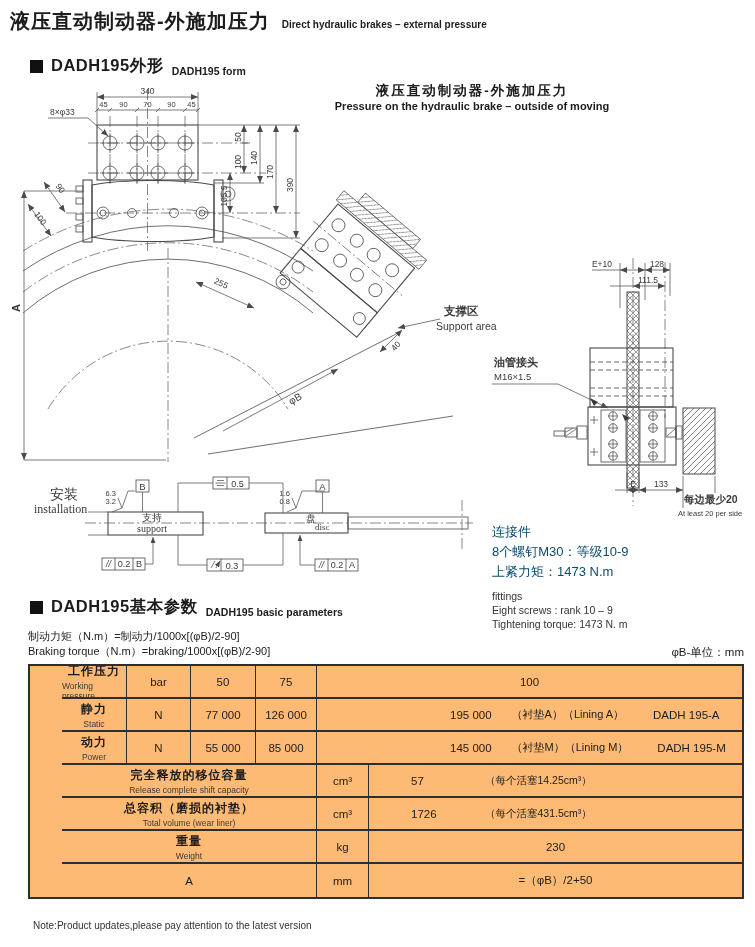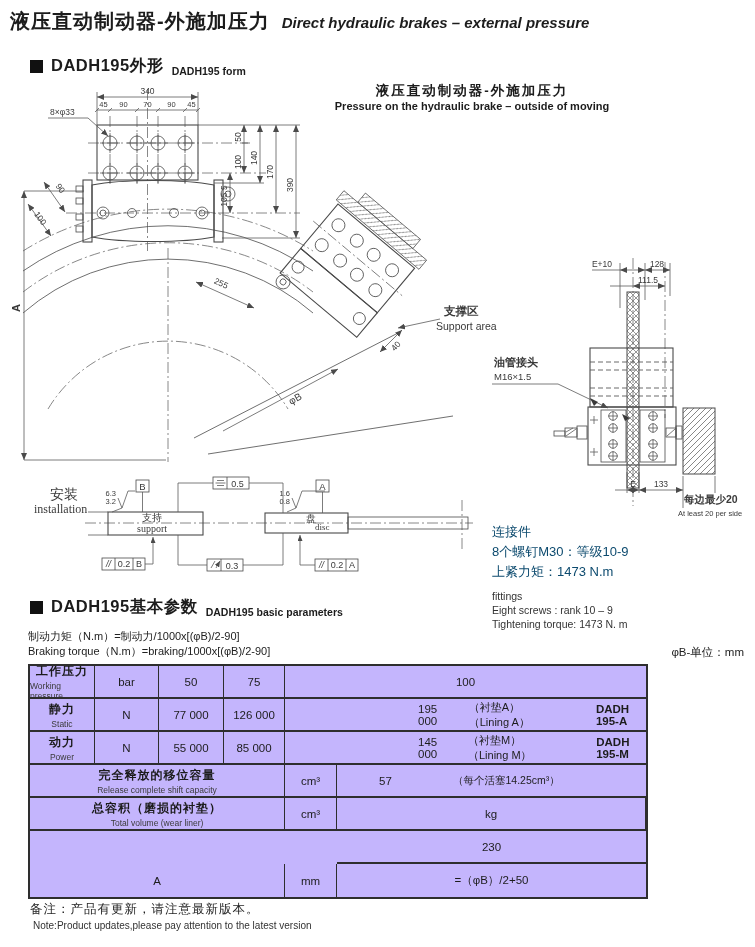--- a/index.html
+++ b/index.html
@@ -3,21 +3,21 @@
 <meta charset="utf-8">
 <style>
   html,body{margin:0;padding:0;background:#e8e8e8;}
   .page{position:relative;width:755px;height:947px;background:#ffffff;overflow:hidden;
         font-family:"Liberation Sans","DejaVu Sans",sans-serif;color:#1c1c1c;}
   .abs{position:absolute;}
 
   
   .main-title{left:10px;top:8px;display:flex;align-items:baseline;gap:12px;}
   .main-title .t-zh{font-size:20px;font-weight:bold;letter-spacing:1px;}
-  .main-title .t-en{font-size:15px;font-weight:bold;font-style:italic;}
+  .main-title .t-en{font-size:10px;font-weight:bold;}
   .sec-head{display:flex;align-items:flex-end;gap:8px;}
   .sec-head .sq{width:13px;height:13px;background:#111;align-self:center;flex:none;}
   .sec-head .h-zh{font-size:16.5px;font-weight:bold;letter-spacing:0.5px;}
   .sec-head .h-en{font-size:10.5px;font-weight:bold;}
 
   .draw-title{left:322px;top:82px;width:300px;text-align:center;}
   .draw-title .d-zh{font-size:13.5px;font-weight:bold;letter-spacing:2px;}
   .draw-title .d-en{font-size:11px;font-weight:bold;margin-top:0;}
 
   
@@ -25,37 +25,37 @@
   .fittings .fzh{font-size:13px;line-height:20px;color:#0c4a6e;}
   .fittings .fen{font-size:10.5px;line-height:14px;color:#333;}
   .fittings .gap{height:7px;}
 
   
   .formula{left:28px;top:629px;}
   .formula div{font-size:11px;line-height:15px;color:#222;}
   .unit-note{right:11px;top:645px;font-size:11.5px;color:#222;}
 
   
-  .ptable{left:28px;top:664px;width:620px;border:2px solid #2e2e2e;display:grid;
+  .ptable{left:28px;top:664px;width:716px;border:2px solid #2e2e2e;display:grid;
           grid-template-columns:65px 64px 65px 61px 52px 1fr;grid-auto-rows:33px;
-          box-sizing:border-box;background:#c4b5fd;}
+          box-sizing:border-box;background:#fdba74;padding-left:32px;}
   .cell{border-right:1.4px solid #2e2e2e;border-bottom:2px solid #2e2e2e;
         display:flex;flex-direction:column;justify-content:center;align-items:center;
         box-sizing:border-box;overflow:hidden;}
   .cell.lc{border-right:none;}
   .cell.lr{border-bottom:none;}
   .lbl-zh{font-size:12px;font-weight:bold;letter-spacing:1px;}
   .lbl-en{font-size:8.5px;color:#3a3a3a;margin-top:1px;letter-spacing:0;}
   .val{font-size:11.5px;}
   .span4{grid-column:1/5;}
   .v100{grid-column:5/7;flex-direction:row;align-items:center;}
   .v100.center{justify-content:center;}
   .v100.spread{justify-content:flex-start;padding-left:133px;}
   .v100.spread .lining{margin-left:20px;font-size:11px;}
-  .v100.spread .model{margin-left:44px;font-size:11.5px;font-weight:bold;}
+  .v100.spread .model{margin-left:29px;font-size:11.5px;}
   .vwide{grid-column:6/7;flex-direction:row;align-items:center;}
   .vwide.left{justify-content:flex-start;padding-left:42px;}
   .vwide.left .vv{min-width:52px;text-align:left;}
   .vwide.left .note{margin-left:22px;font-size:10.5px;}
   .vwide.center{justify-content:center;}
 
   
   .foot-zh{left:30px;top:901px;font-size:12.5px;color:#1f1f1f;letter-spacing:1px;}
   .foot-en{left:33px;top:920px;font-size:10px;color:#333;}
 
@@ -514,35 +514,42 @@
       <span class="note">（每个活塞14.25cm³）</span>
     </div>
 
     <div class="cell span4">
       <span class="lbl-zh">总容积（磨损的衬垫）</span>
       <span class="lbl-en">Total volume (wear liner)</span>
     </div>
     <div class="cell">
         <span class="val">cm³</span>
       </div>
-
+    <div class="cell vwide left lc">
+      <span class="val vv">1726</span>
+      <span class="note">（每个活塞431.5cm³）</span>
+    </div>
+
+    <div class="cell span4">
+      <span class="lbl-zh">重量</span>
+      <span class="lbl-en">Weight</span>
+    </div>
     <div class="cell">
         <span class="val">kg</span>
       </div>
     <div class="cell vwide center lc">
       <span class="val">230</span>
     </div>
 
     <div class="cell span4 lr">
       <span class="val">A</span>
     </div>
     <div class="cell lr">
         <span class="val">mm</span>
       </div>
     <div class="cell vwide center lc lr">
       <span class="val">=（φB）/2+50</span>
     </div>
   </div>
 
-  <div class="abs foot-zh">备注：产品有更新，请注意最新版本。</div>
   <div class="abs foot-en">Note:Product updates,please pay attention to the latest version</div>
 
 </div>
 
 </body></html>

